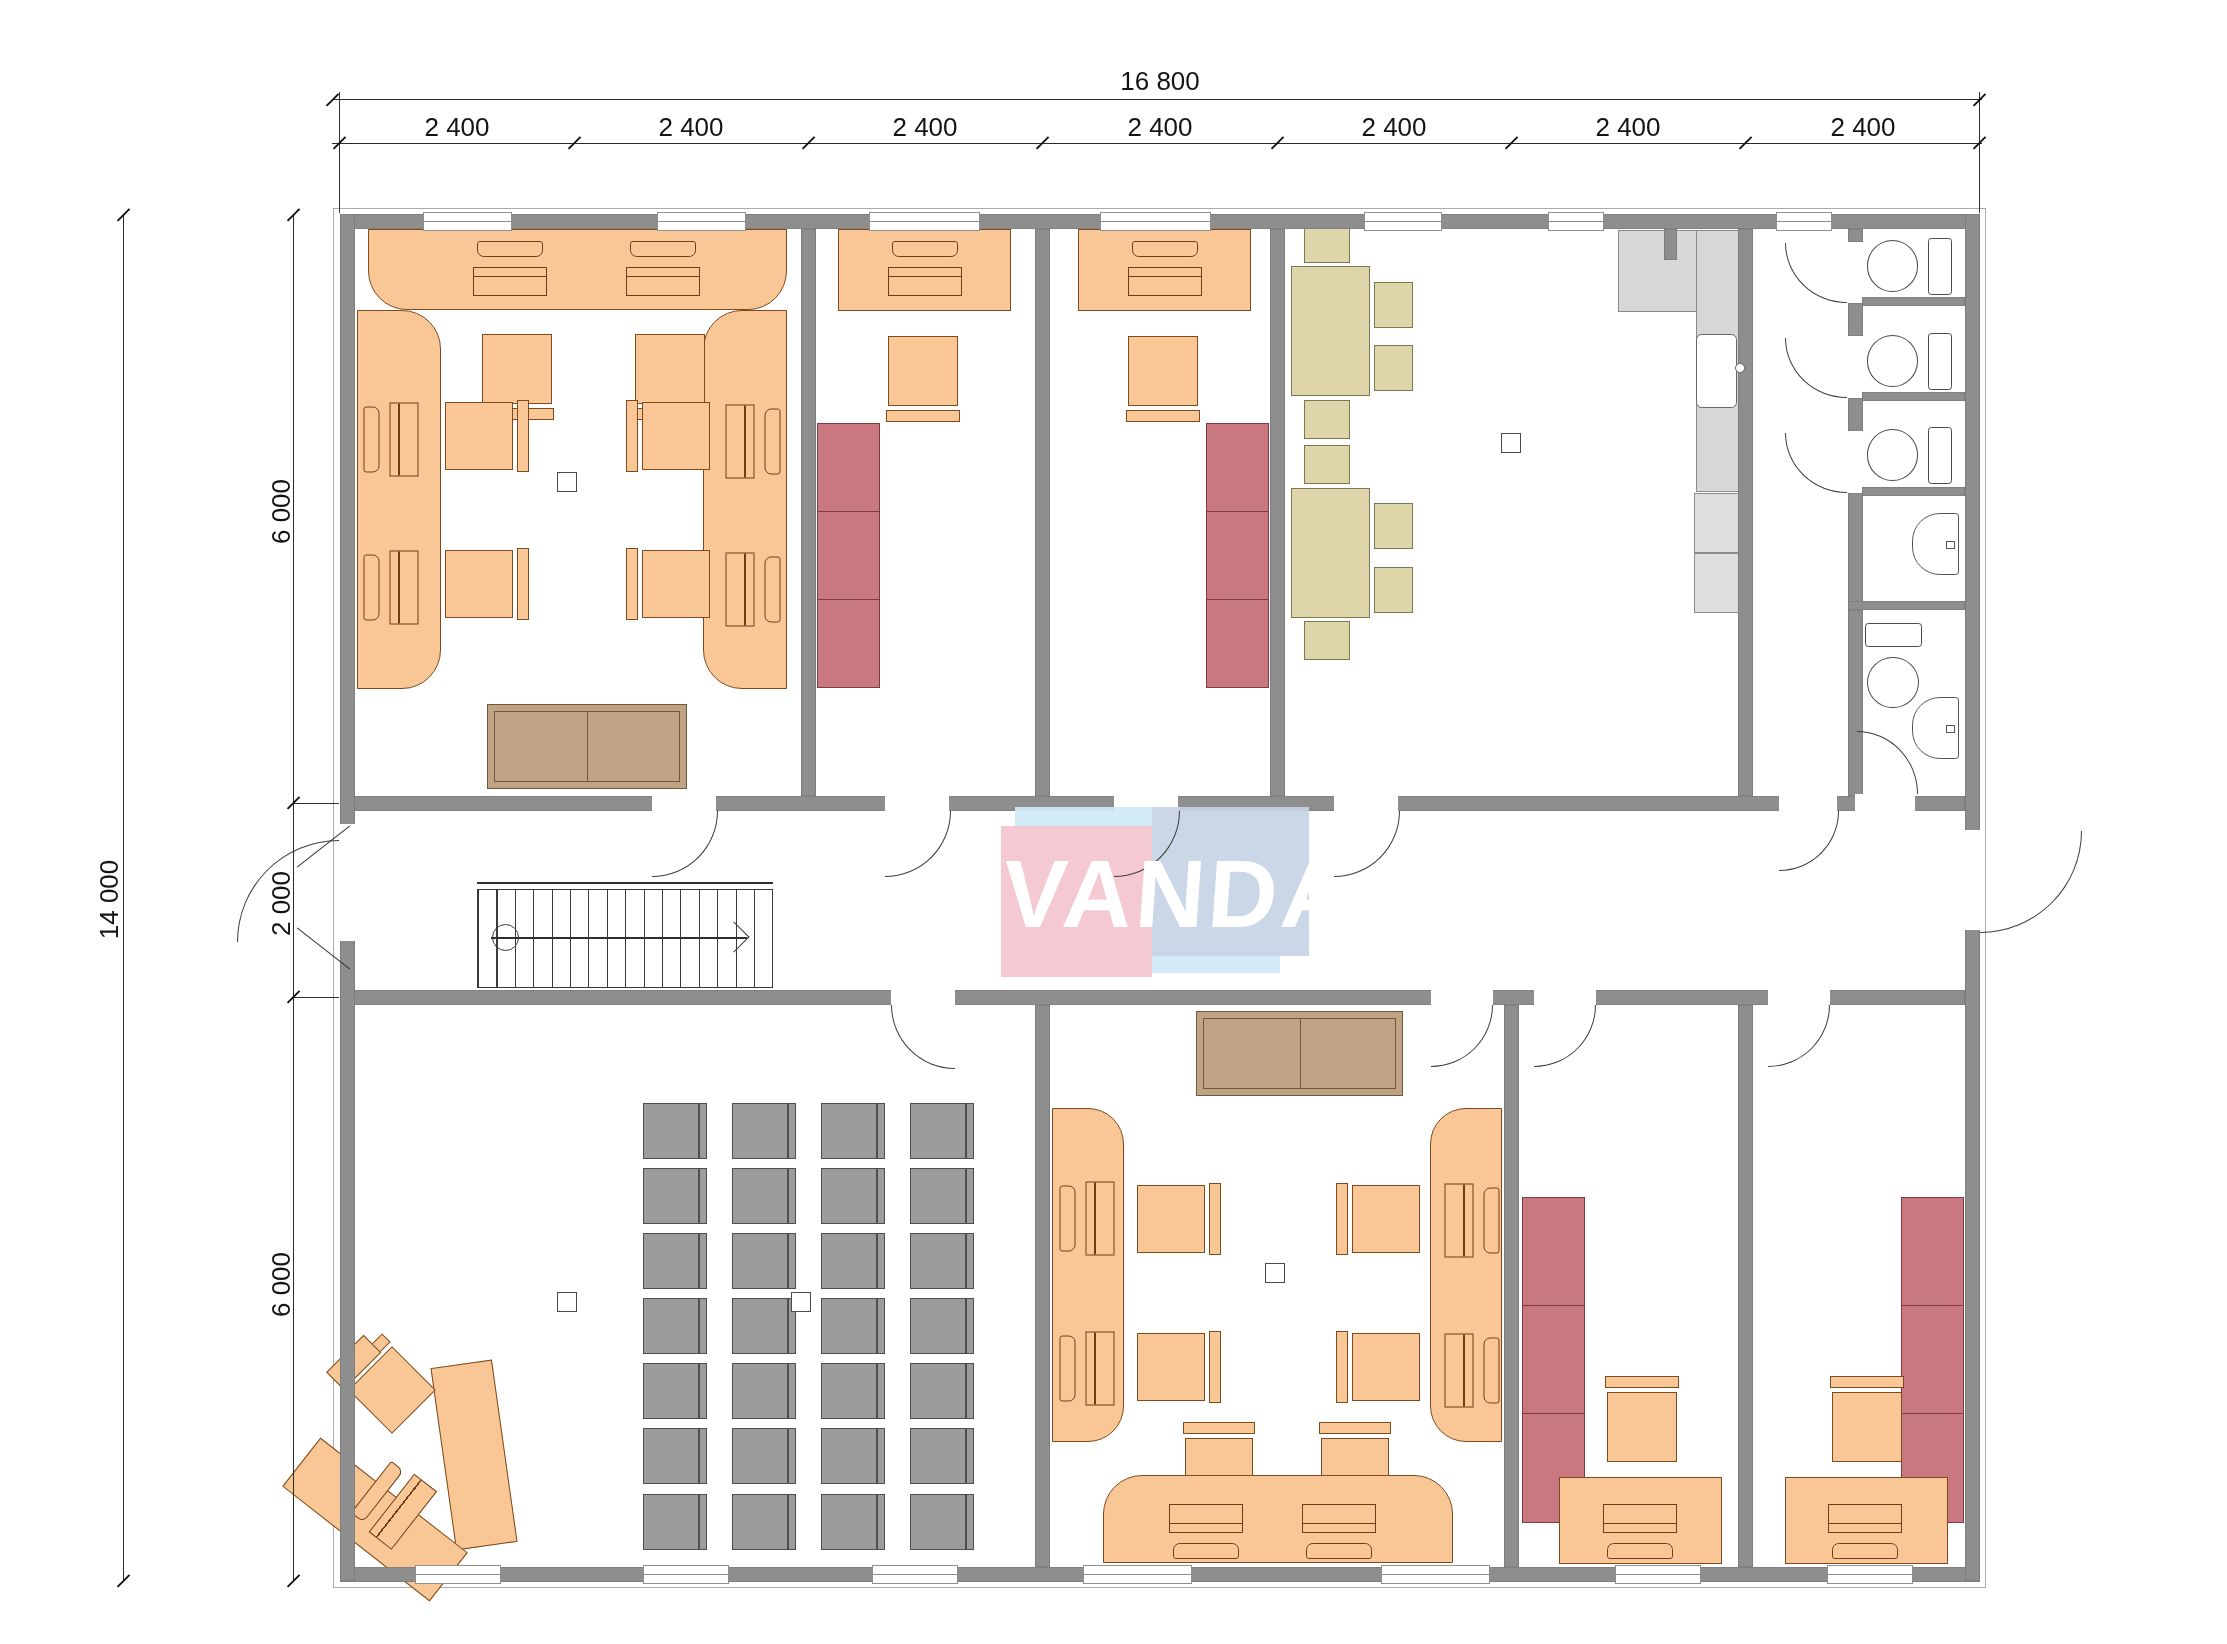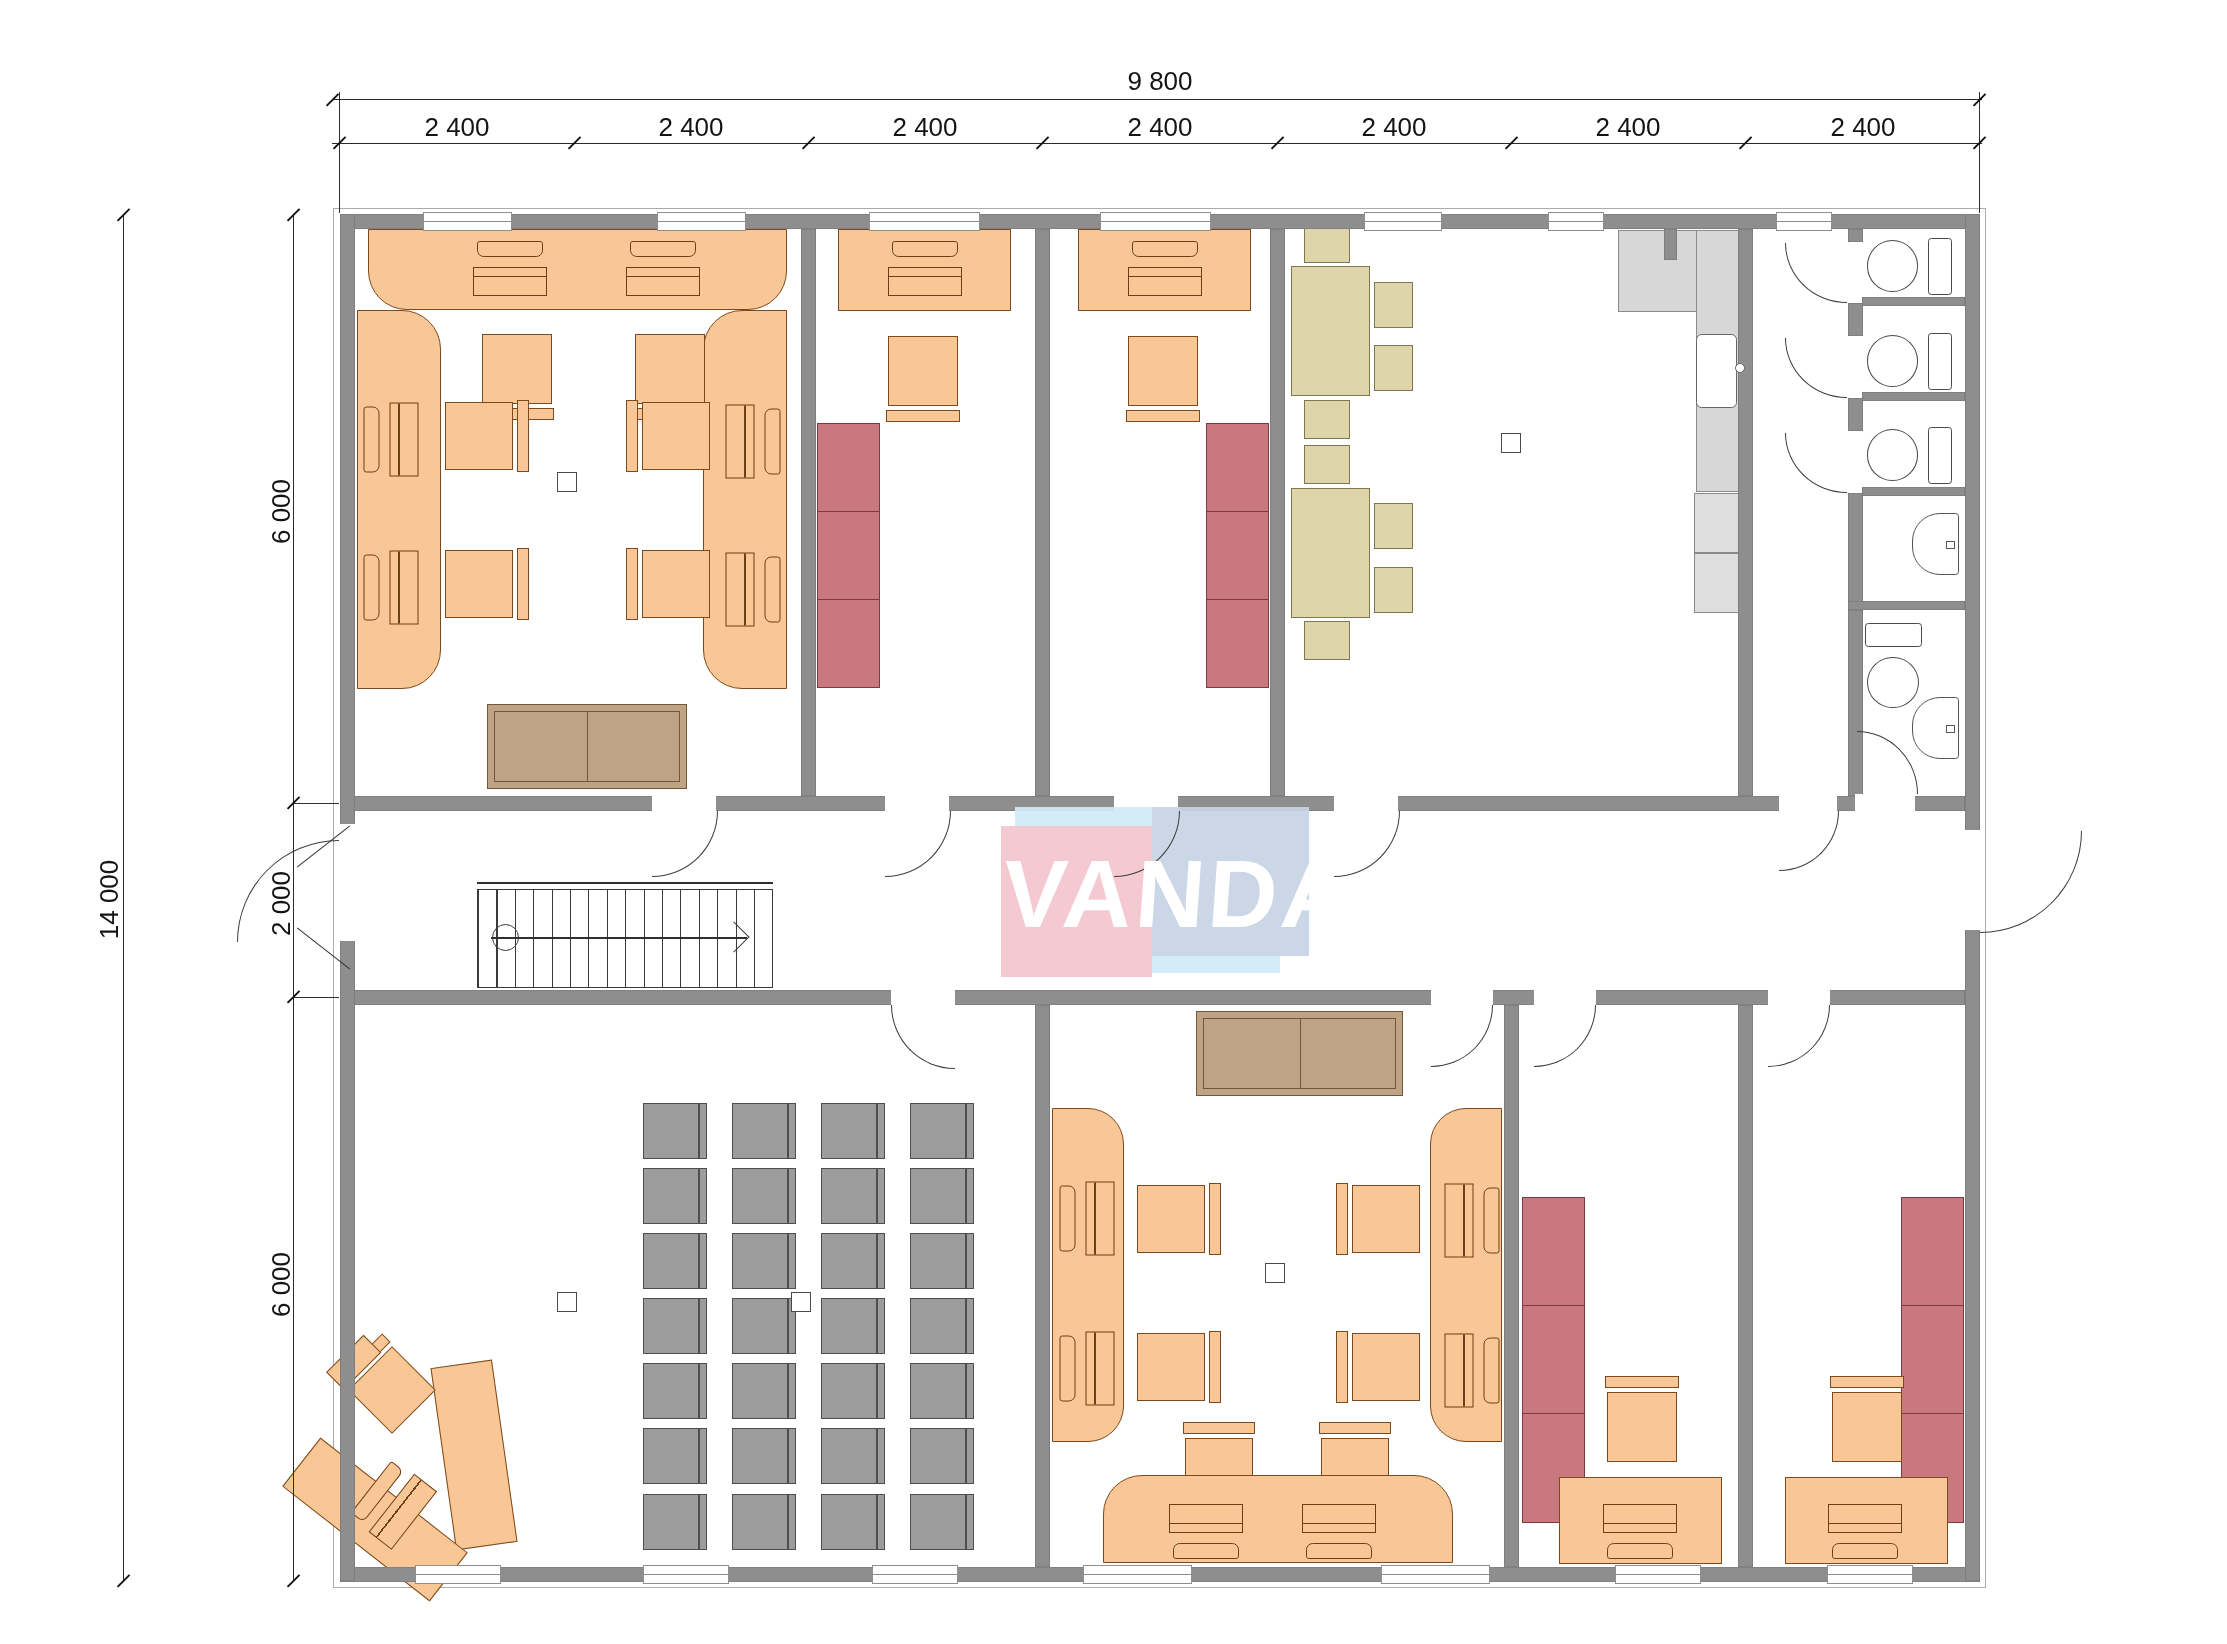--- a/index.html
+++ b/index.html
@@ -276,21 +276,21 @@
       <div class="el tick" style="left: 1737px; top: 142px; width: 16.7px; height: 1.7px; transform: rotate(-45deg);"></div>
       <div class="el tick" style="left: 1971px; top: 142px; width: 16.7px; height: 1.7px; transform: rotate(-45deg);"></div>
       <div class="el tick" style="left: 115px; top: 214px; width: 16.7px; height: 1.7px; transform: rotate(-45deg);"></div>
       <div class="el tick" style="left: 115px; top: 1580px; width: 16.7px; height: 1.7px; transform: rotate(-45deg);"></div>
       <div class="el tick" style="left: 285px; top: 214px; width: 16.7px; height: 1.7px; transform: rotate(-45deg);"></div>
       <div class="el tick" style="left: 285px; top: 802px; width: 16.7px; height: 1.7px; transform: rotate(-45deg);"></div>
       <div class="el tick" style="left: 285px; top: 996px; width: 16.7px; height: 1.7px; transform: rotate(-45deg);"></div>
       <div class="el tick" style="left: 285px; top: 1580px; width: 16.7px; height: 1.7px; transform: rotate(-45deg);"></div>
     </div>
 
-  <div class="dimlabel" style="left:1093px;top:66px;width:134px;">9 800</div>
+  <div class="dimlabel" style="left:1093px;top:66px;width:134px;">16 800</div>
 
   <div class="dimlabel" style="left:407px;top:112px;width:100px;">2 400</div>
   <div class="dimlabel" style="left:641px;top:112px;width:100px;">2 400</div>
   <div class="dimlabel" style="left:875px;top:112px;width:100px;">2 400</div>
   <div class="dimlabel" style="left:1110px;top:112px;width:100px;">2 400</div>
   <div class="dimlabel" style="left:1344px;top:112px;width:100px;">2 400</div>
   <div class="dimlabel" style="left:1578px;top:112px;width:100px;">2 400</div>
   <div class="dimlabel" style="left:1813px;top:112px;width:100px;">2 400</div>
 
   <div class="dimlabel" style="left:54px;top:884px;width:111px;transform:rotate(-90deg);">14 000</div>

